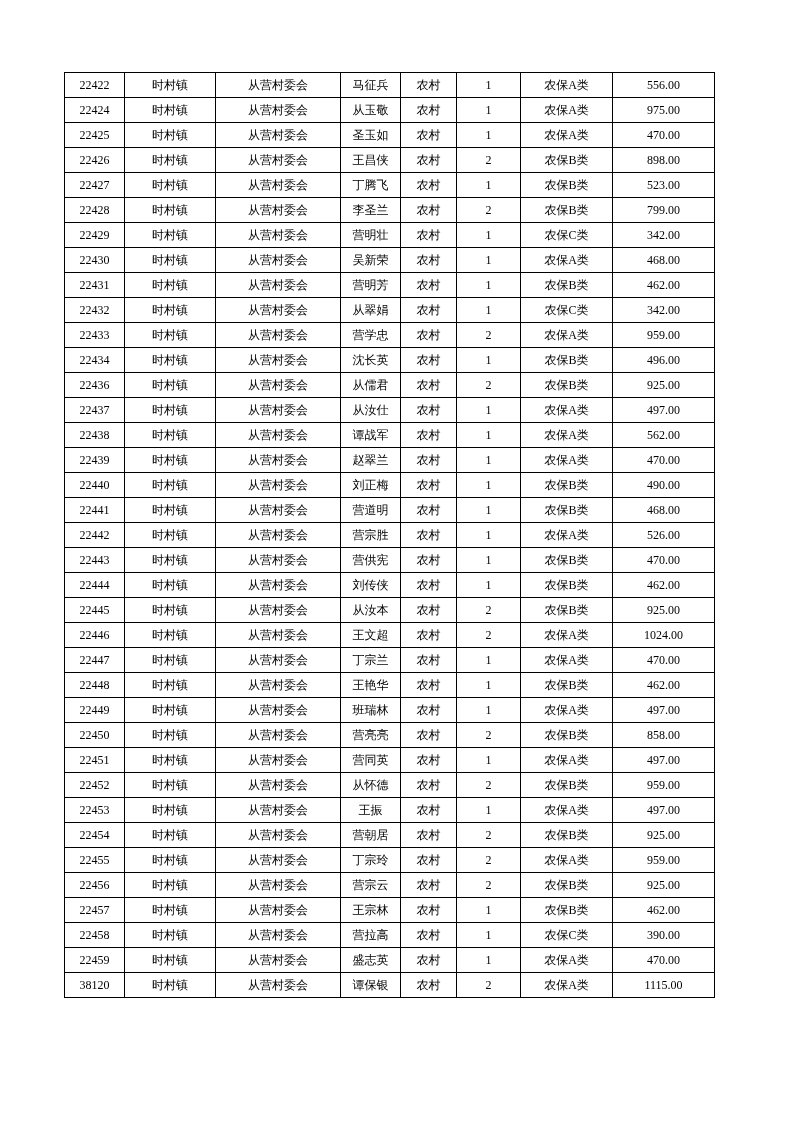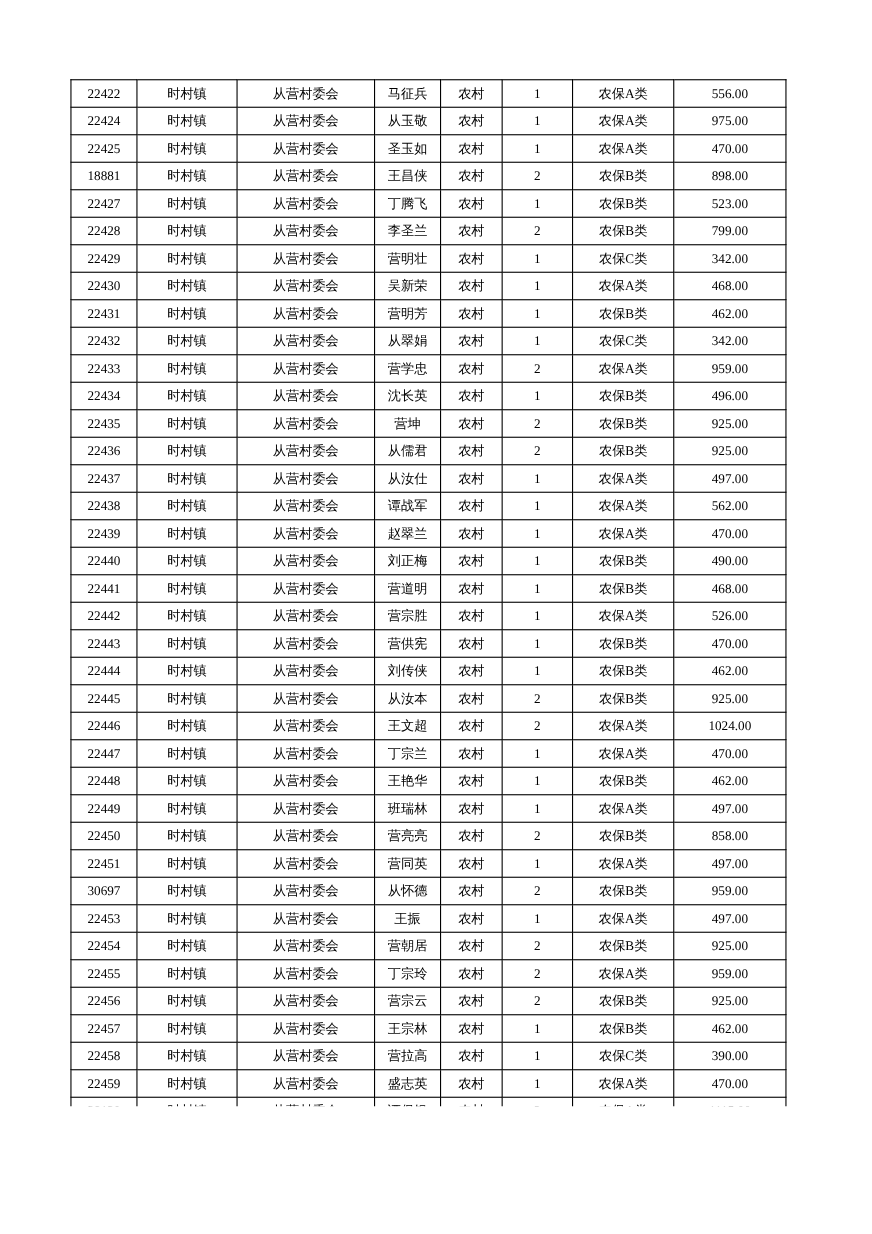--- a/index.html
+++ b/index.html
@@ -83,21 +83,21 @@
           <td>22425</td>
           <td>时村镇</td>
           <td>从营村委会</td>
           <td>圣玉如</td>
           <td>农村</td>
           <td>1</td>
           <td>农保A类</td>
           <td>470.00</td>
         </tr>
         <tr>
-          <td>18881</td>
+          <td>22426</td>
           <td>时村镇</td>
           <td>从营村委会</td>
           <td>王昌侠</td>
           <td>农村</td>
           <td>2</td>
           <td>农保B类</td>
           <td>898.00</td>
         </tr>
         <tr>
           <td>22427</td>
@@ -173,191 +173,181 @@
           <td>22434</td>
           <td>时村镇</td>
           <td>从营村委会</td>
           <td>沈长英</td>
           <td>农村</td>
           <td>1</td>
           <td>农保B类</td>
           <td>496.00</td>
         </tr>
         <tr>
-          <td>22435</td>
-          <td>时村镇</td>
-          <td>从营村委会</td>
-          <td>营坤</td>
+          <td>22436</td>
+          <td>时村镇</td>
+          <td>从营村委会</td>
+          <td>从儒君</td>
           <td>农村</td>
           <td>2</td>
           <td>农保B类</td>
           <td>925.00</td>
         </tr>
         <tr>
-          <td>22436</td>
-          <td>时村镇</td>
-          <td>从营村委会</td>
-          <td>从儒君</td>
+          <td>22437</td>
+          <td>时村镇</td>
+          <td>从营村委会</td>
+          <td>从汝仕</td>
+          <td>农村</td>
+          <td>1</td>
+          <td>农保A类</td>
+          <td>497.00</td>
+        </tr>
+        <tr>
+          <td>22438</td>
+          <td>时村镇</td>
+          <td>从营村委会</td>
+          <td>谭战军</td>
+          <td>农村</td>
+          <td>1</td>
+          <td>农保A类</td>
+          <td>562.00</td>
+        </tr>
+        <tr>
+          <td>22439</td>
+          <td>时村镇</td>
+          <td>从营村委会</td>
+          <td>赵翠兰</td>
+          <td>农村</td>
+          <td>1</td>
+          <td>农保A类</td>
+          <td>470.00</td>
+        </tr>
+        <tr>
+          <td>22440</td>
+          <td>时村镇</td>
+          <td>从营村委会</td>
+          <td>刘正梅</td>
+          <td>农村</td>
+          <td>1</td>
+          <td>农保B类</td>
+          <td>490.00</td>
+        </tr>
+        <tr>
+          <td>22441</td>
+          <td>时村镇</td>
+          <td>从营村委会</td>
+          <td>营道明</td>
+          <td>农村</td>
+          <td>1</td>
+          <td>农保B类</td>
+          <td>468.00</td>
+        </tr>
+        <tr>
+          <td>22442</td>
+          <td>时村镇</td>
+          <td>从营村委会</td>
+          <td>营宗胜</td>
+          <td>农村</td>
+          <td>1</td>
+          <td>农保A类</td>
+          <td>526.00</td>
+        </tr>
+        <tr>
+          <td>22443</td>
+          <td>时村镇</td>
+          <td>从营村委会</td>
+          <td>营供宪</td>
+          <td>农村</td>
+          <td>1</td>
+          <td>农保B类</td>
+          <td>470.00</td>
+        </tr>
+        <tr>
+          <td>22444</td>
+          <td>时村镇</td>
+          <td>从营村委会</td>
+          <td>刘传侠</td>
+          <td>农村</td>
+          <td>1</td>
+          <td>农保B类</td>
+          <td>462.00</td>
+        </tr>
+        <tr>
+          <td>22445</td>
+          <td>时村镇</td>
+          <td>从营村委会</td>
+          <td>从汝本</td>
           <td>农村</td>
           <td>2</td>
           <td>农保B类</td>
           <td>925.00</td>
         </tr>
         <tr>
-          <td>22437</td>
-          <td>时村镇</td>
-          <td>从营村委会</td>
-          <td>从汝仕</td>
+          <td>22446</td>
+          <td>时村镇</td>
+          <td>从营村委会</td>
+          <td>王文超</td>
+          <td>农村</td>
+          <td>2</td>
+          <td>农保A类</td>
+          <td>1024.00</td>
+        </tr>
+        <tr>
+          <td>22447</td>
+          <td>时村镇</td>
+          <td>从营村委会</td>
+          <td>丁宗兰</td>
+          <td>农村</td>
+          <td>1</td>
+          <td>农保A类</td>
+          <td>470.00</td>
+        </tr>
+        <tr>
+          <td>22448</td>
+          <td>时村镇</td>
+          <td>从营村委会</td>
+          <td>王艳华</td>
+          <td>农村</td>
+          <td>1</td>
+          <td>农保B类</td>
+          <td>462.00</td>
+        </tr>
+        <tr>
+          <td>22449</td>
+          <td>时村镇</td>
+          <td>从营村委会</td>
+          <td>班瑞林</td>
           <td>农村</td>
           <td>1</td>
           <td>农保A类</td>
           <td>497.00</td>
         </tr>
         <tr>
-          <td>22438</td>
-          <td>时村镇</td>
-          <td>从营村委会</td>
-          <td>谭战军</td>
-          <td>农村</td>
-          <td>1</td>
-          <td>农保A类</td>
-          <td>562.00</td>
-        </tr>
-        <tr>
-          <td>22439</td>
-          <td>时村镇</td>
-          <td>从营村委会</td>
-          <td>赵翠兰</td>
-          <td>农村</td>
-          <td>1</td>
-          <td>农保A类</td>
-          <td>470.00</td>
-        </tr>
-        <tr>
-          <td>22440</td>
-          <td>时村镇</td>
-          <td>从营村委会</td>
-          <td>刘正梅</td>
-          <td>农村</td>
-          <td>1</td>
-          <td>农保B类</td>
-          <td>490.00</td>
-        </tr>
-        <tr>
-          <td>22441</td>
-          <td>时村镇</td>
-          <td>从营村委会</td>
-          <td>营道明</td>
-          <td>农村</td>
-          <td>1</td>
-          <td>农保B类</td>
-          <td>468.00</td>
-        </tr>
-        <tr>
-          <td>22442</td>
-          <td>时村镇</td>
-          <td>从营村委会</td>
-          <td>营宗胜</td>
-          <td>农村</td>
-          <td>1</td>
-          <td>农保A类</td>
-          <td>526.00</td>
-        </tr>
-        <tr>
-          <td>22443</td>
-          <td>时村镇</td>
-          <td>从营村委会</td>
-          <td>营供宪</td>
-          <td>农村</td>
-          <td>1</td>
-          <td>农保B类</td>
-          <td>470.00</td>
-        </tr>
-        <tr>
-          <td>22444</td>
-          <td>时村镇</td>
-          <td>从营村委会</td>
-          <td>刘传侠</td>
-          <td>农村</td>
-          <td>1</td>
-          <td>农保B类</td>
-          <td>462.00</td>
-        </tr>
-        <tr>
-          <td>22445</td>
-          <td>时村镇</td>
-          <td>从营村委会</td>
-          <td>从汝本</td>
-          <td>农村</td>
-          <td>2</td>
-          <td>农保B类</td>
-          <td>925.00</td>
-        </tr>
-        <tr>
-          <td>22446</td>
-          <td>时村镇</td>
-          <td>从营村委会</td>
-          <td>王文超</td>
-          <td>农村</td>
-          <td>2</td>
-          <td>农保A类</td>
-          <td>1024.00</td>
-        </tr>
-        <tr>
-          <td>22447</td>
-          <td>时村镇</td>
-          <td>从营村委会</td>
-          <td>丁宗兰</td>
-          <td>农村</td>
-          <td>1</td>
-          <td>农保A类</td>
-          <td>470.00</td>
-        </tr>
-        <tr>
-          <td>22448</td>
-          <td>时村镇</td>
-          <td>从营村委会</td>
-          <td>王艳华</td>
-          <td>农村</td>
-          <td>1</td>
-          <td>农保B类</td>
-          <td>462.00</td>
-        </tr>
-        <tr>
-          <td>22449</td>
-          <td>时村镇</td>
-          <td>从营村委会</td>
-          <td>班瑞林</td>
+          <td>22450</td>
+          <td>时村镇</td>
+          <td>从营村委会</td>
+          <td>营亮亮</td>
+          <td>农村</td>
+          <td>2</td>
+          <td>农保B类</td>
+          <td>858.00</td>
+        </tr>
+        <tr>
+          <td>22451</td>
+          <td>时村镇</td>
+          <td>从营村委会</td>
+          <td>营同英</td>
           <td>农村</td>
           <td>1</td>
           <td>农保A类</td>
           <td>497.00</td>
         </tr>
         <tr>
-          <td>22450</td>
-          <td>时村镇</td>
-          <td>从营村委会</td>
-          <td>营亮亮</td>
-          <td>农村</td>
-          <td>2</td>
-          <td>农保B类</td>
-          <td>858.00</td>
-        </tr>
-        <tr>
-          <td>22451</td>
-          <td>时村镇</td>
-          <td>从营村委会</td>
-          <td>营同英</td>
-          <td>农村</td>
-          <td>1</td>
-          <td>农保A类</td>
-          <td>497.00</td>
-        </tr>
-        <tr>
-          <td>30697</td>
+          <td>22452</td>
           <td>时村镇</td>
           <td>从营村委会</td>
           <td>从怀德</td>
           <td>农村</td>
           <td>2</td>
           <td>农保B类</td>
           <td>959.00</td>
         </tr>
         <tr>
           <td>22453</td>

